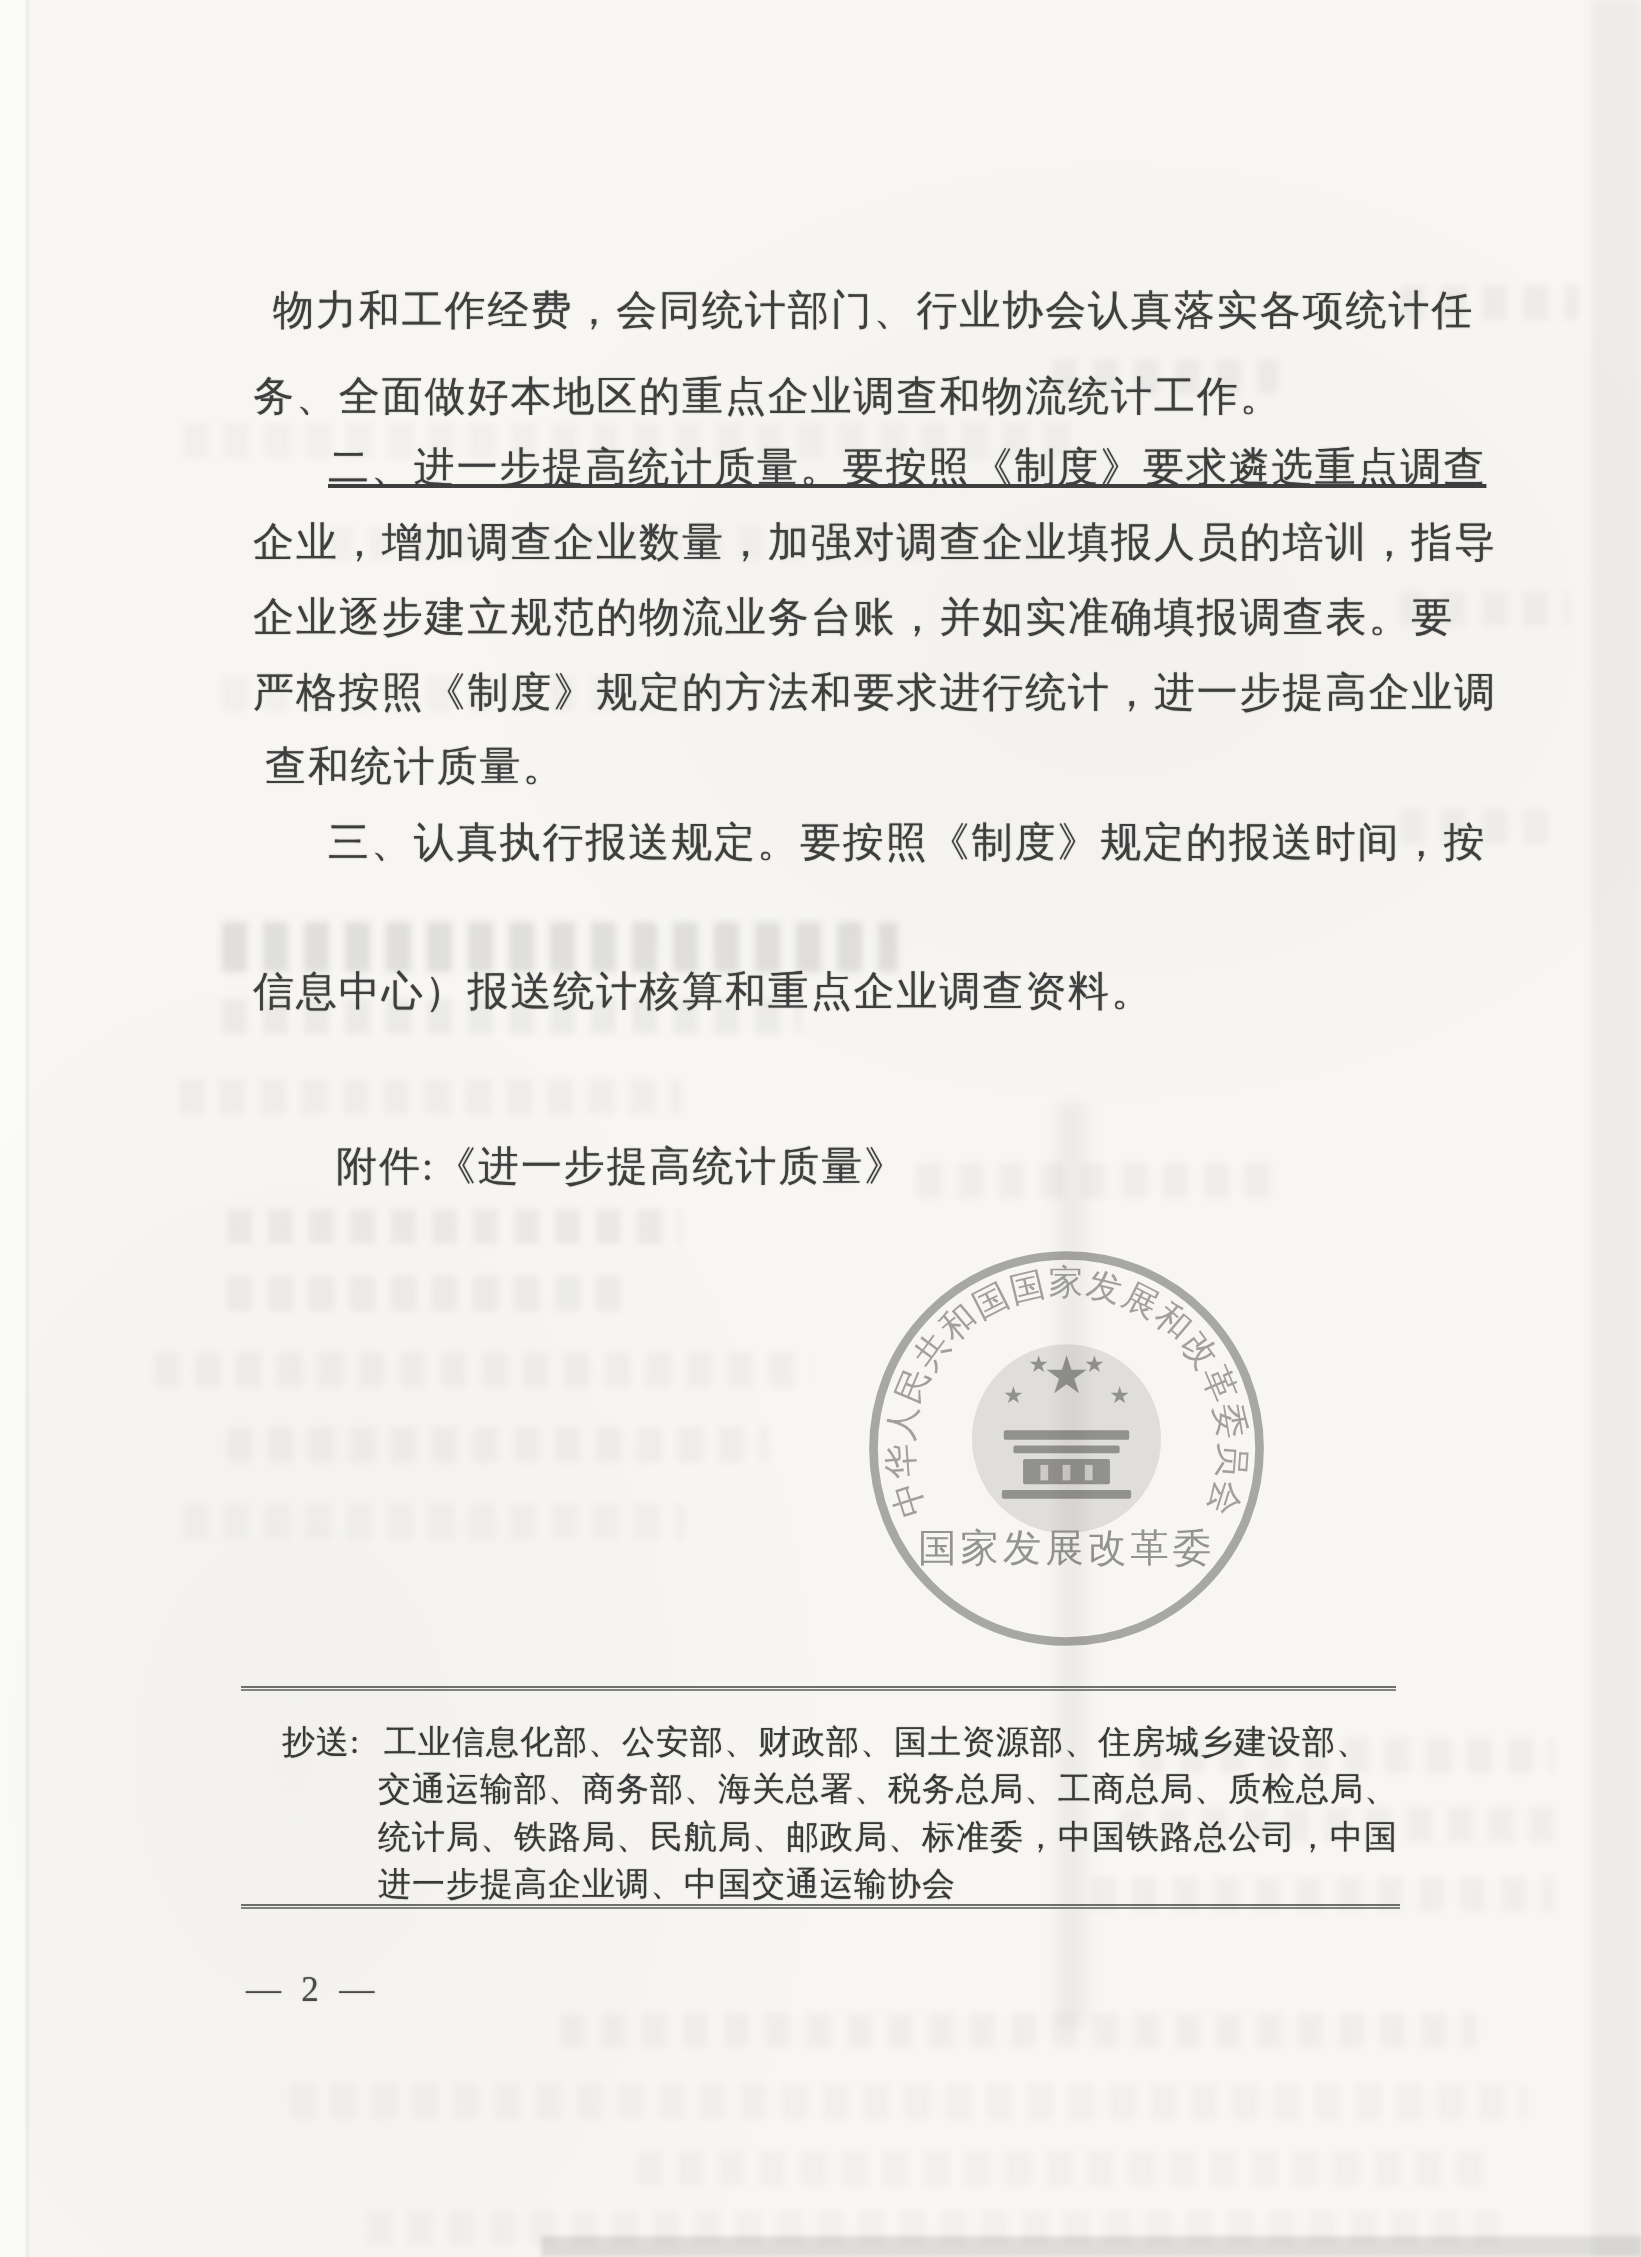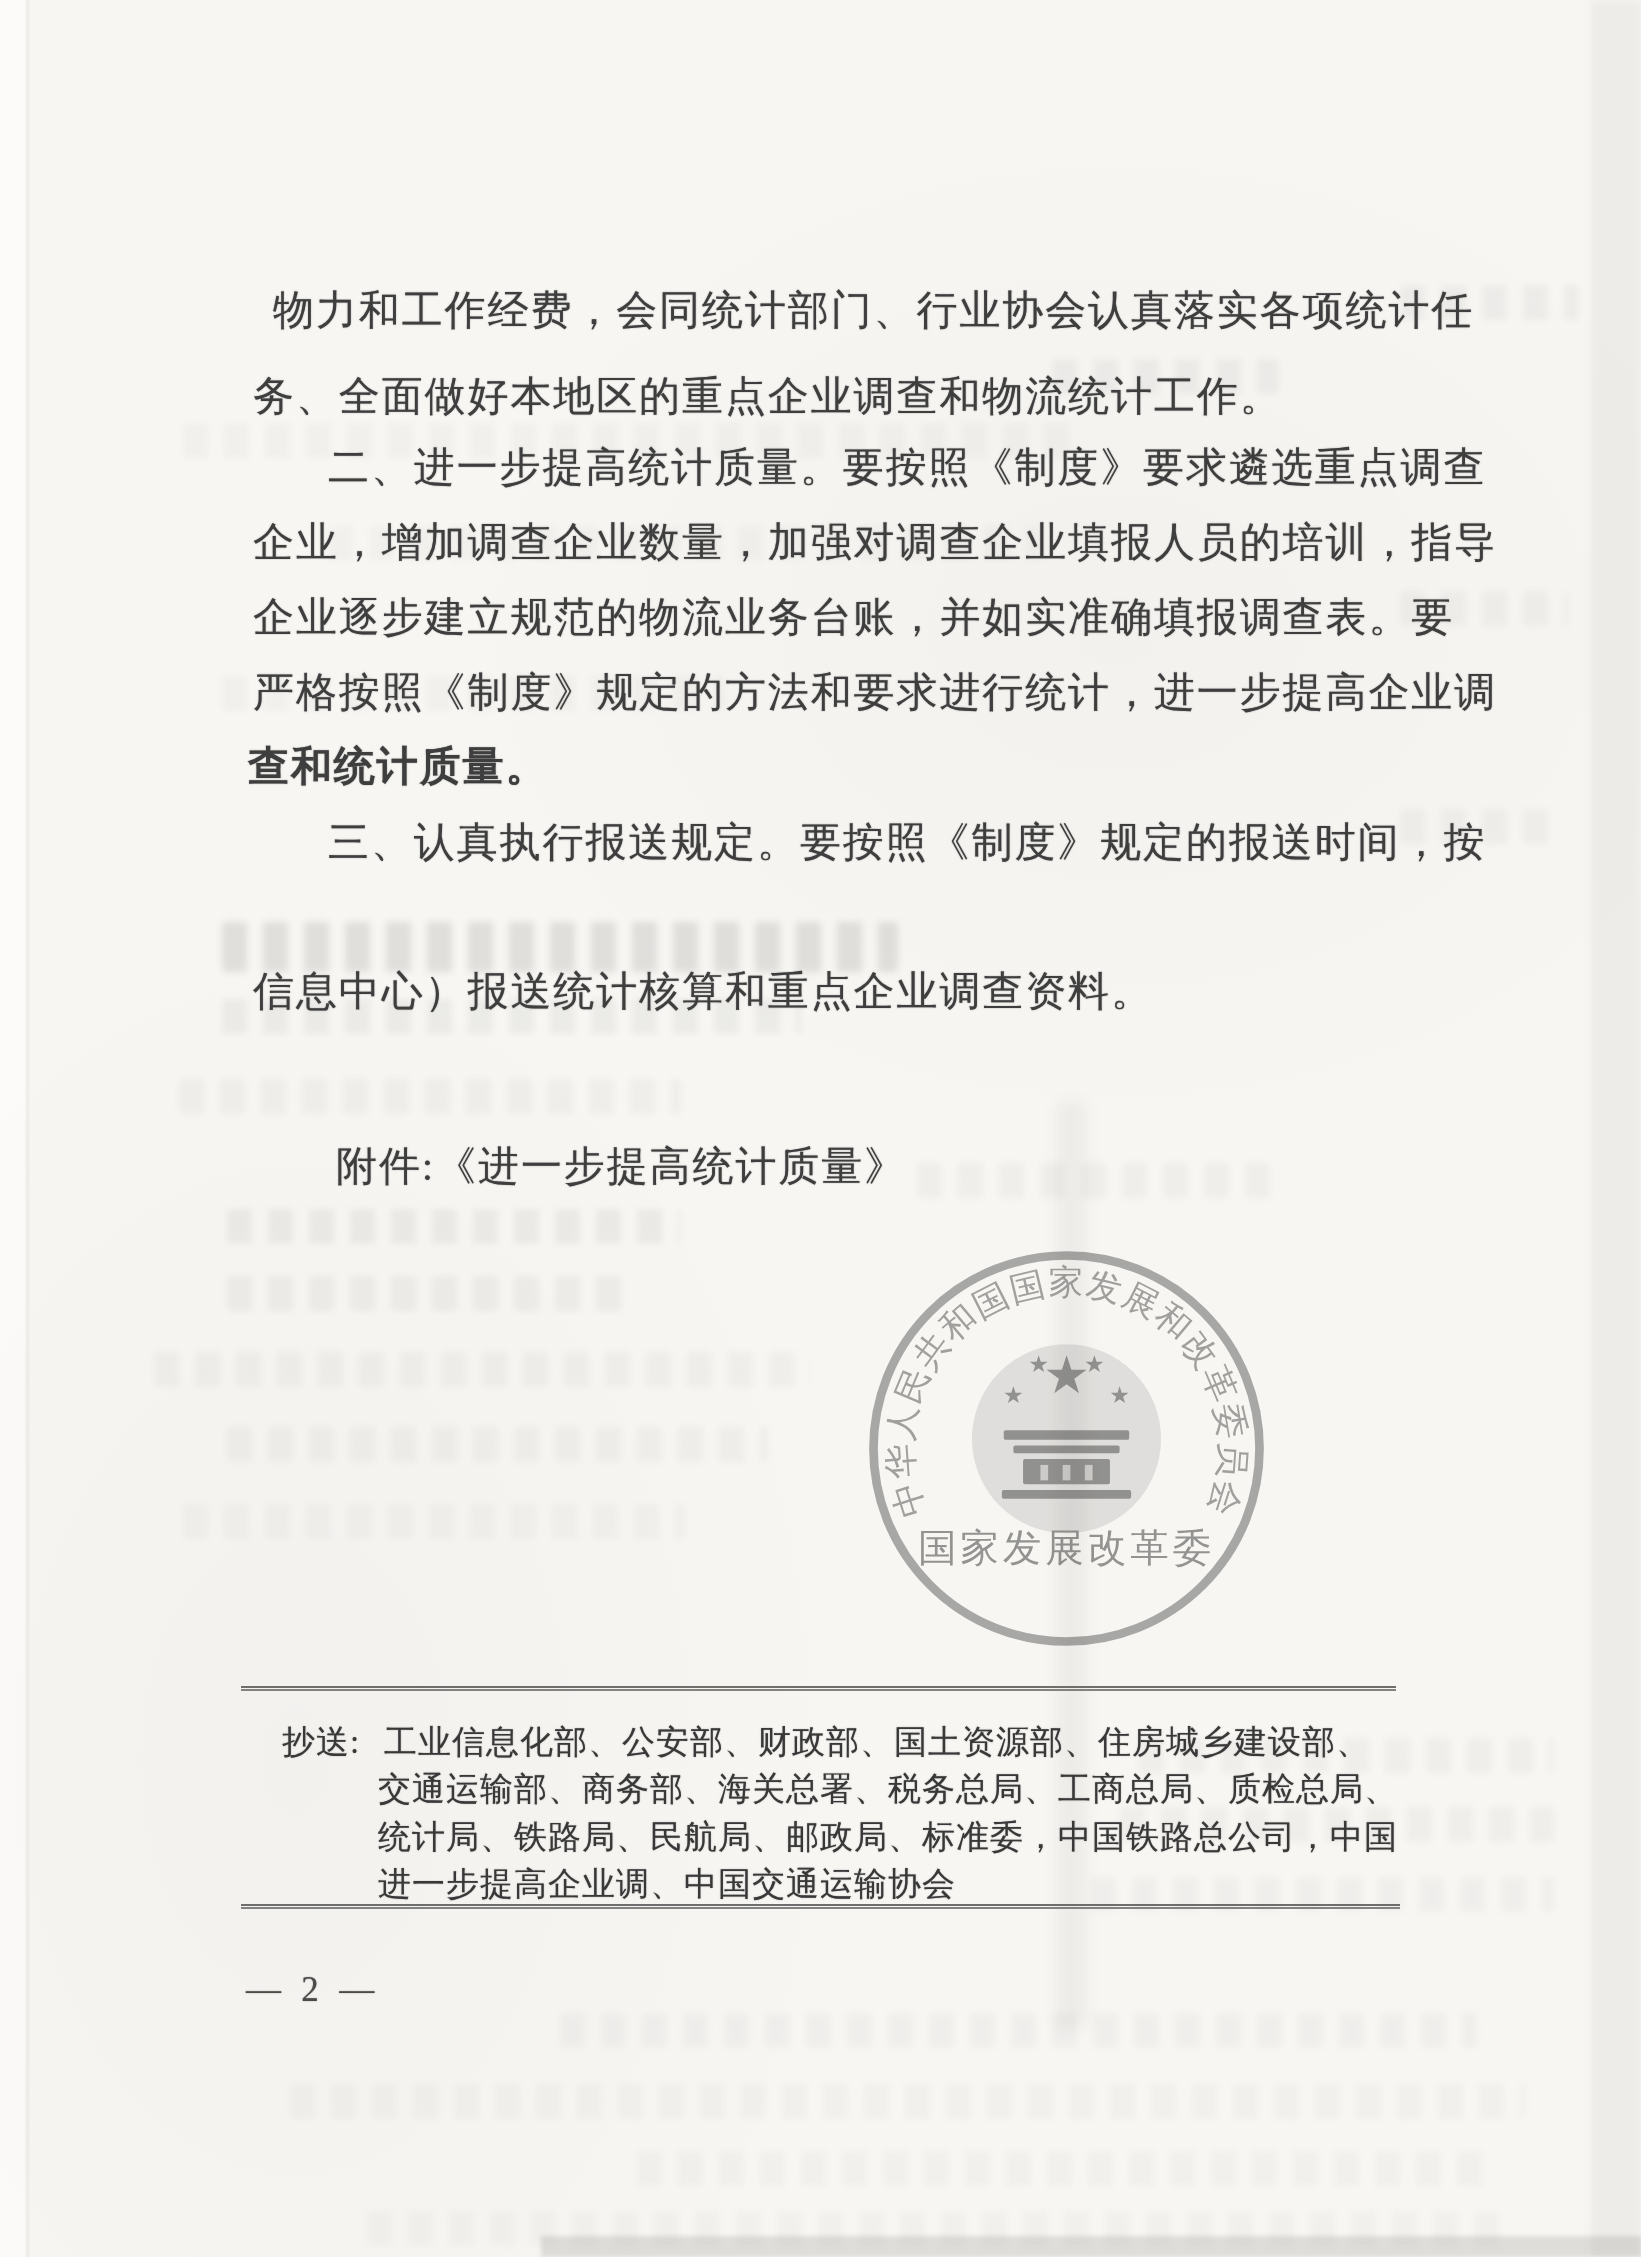--- a/index.html
+++ b/index.html
@@ -80,25 +80,25 @@
   <div class="smudge" style="left:1120px;top:1807px;width:434px;opacity:.1;"></div>
   <div class="smudge" style="left:1091px;top:1877px;width:463px;opacity:.09;"></div>
   <div class="smudge" style="left:560px;top:2013px;width:917px;opacity:.09;"></div>
   <div class="smudge" style="left:290px;top:2084px;width:1236px;opacity:.08;"></div>
   <div class="smudge" style="left:637px;top:2151px;width:859px;opacity:.08;"></div>
   <div class="smudge" style="left:367px;top:2211px;width:1139px;opacity:.07;"></div>
 
   <div class="line" style="left:253px;top:288px;margin-left:20px;">物力和工作经费，会同统计部门、行业协会认真落实各项统计任</div>
   <div class="line" style="left:253px;top:374px;">务、全面做好本地区的重点企业调查和物流统计工作。</div>
 
-  <div class="line" style="left:328px;top:445px;">二、进一步提高统计质量。要按照《制度》要求遴选重点调查</div>
+  <div class="line" style="left:328px;top:445px;text-decoration:underline;">二、进一步提高统计质量。要按照《制度》要求遴选重点调查</div>
   <div class="line" style="left:253px;top:520px;">企业，增加调查企业数量，加强对调查企业填报人员的培训，指导</div>
   <div class="line" style="left:253px;top:595px;">企业逐步建立规范的物流业务台账，并如实准确填报调查表。要</div>
   <div class="line" style="left:253px;top:670px;">严格按照《制度》规定的方法和要求进行统计，进一步提高企业调</div>
-  <div class="line" style="left:248px;top:744px;font-weight:bold;">查和统计质量。</div>
+  <div class="line" style="left:265px;top:744px;">查和统计质量。</div>
 
   <div class="line" style="left:328px;top:820px;">三、认真执行报送规定。要按照《制度》规定的报送时间，按</div>
   <div class="line" style="left:253px;top:969px;">信息中心）报送统计核算和重点企业调查资料。</div>
 
   <div class="line attachment" style="left:336px;top:1144px;">附件:《进一步提高统计质量》</div>
 
   <div class="seal">
     <svg width="415" height="415" viewBox="0 0 430 430" xmlns="http://www.w3.org/2000/svg">
       <circle cx="215" cy="215" r="200" fill="none" stroke="#a6a6a6" stroke-width="9"></circle>
       <circle cx="215" cy="205" r="98" fill="#d0d0d0" opacity=".55"></circle>

